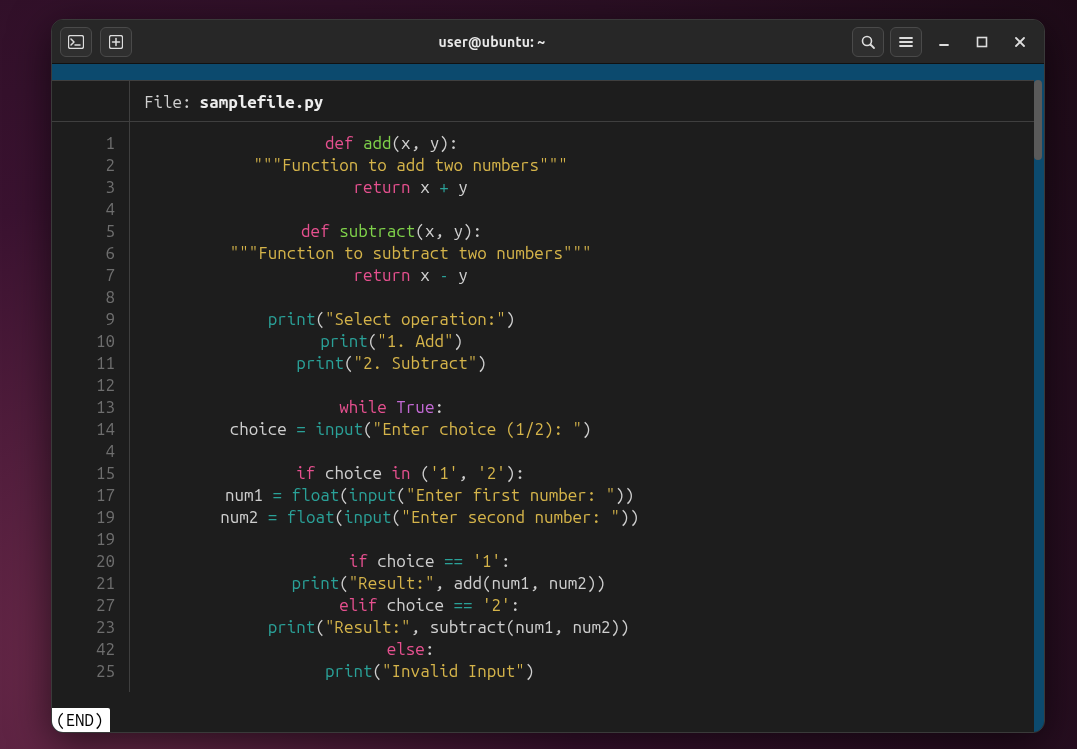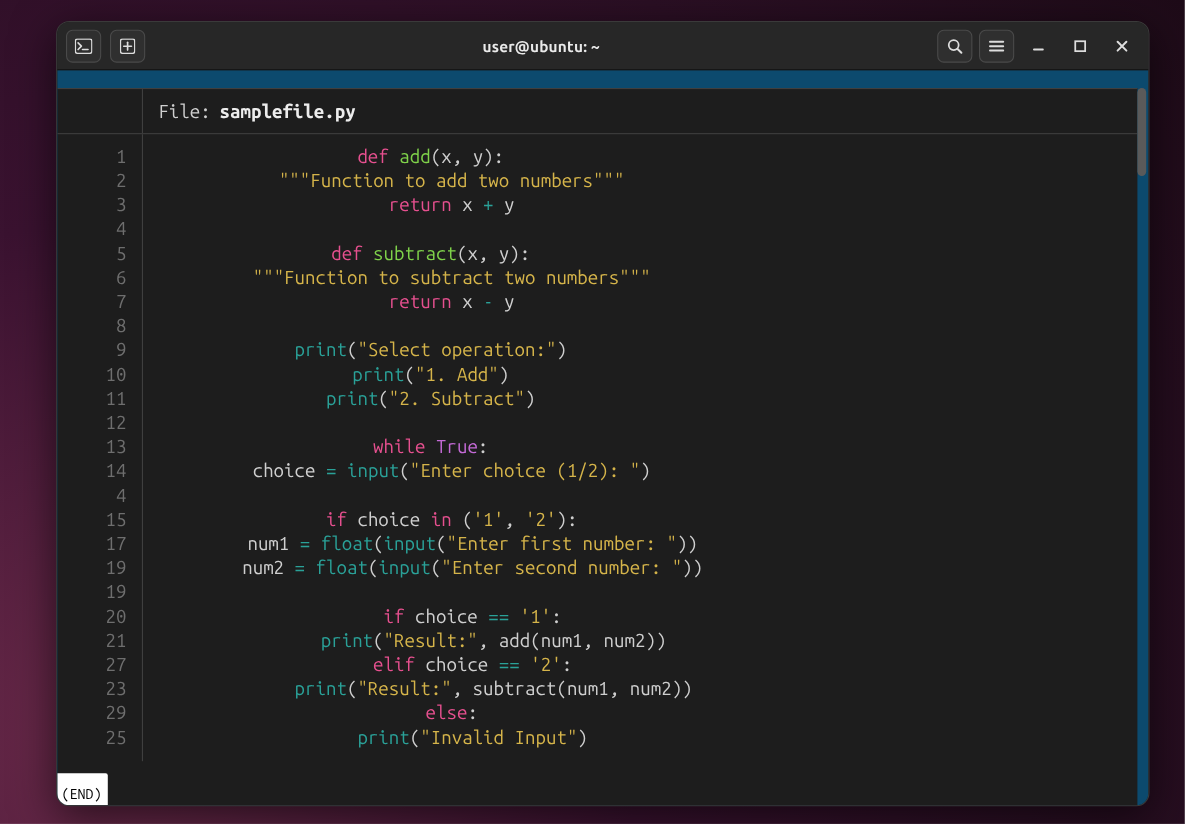--- a/index.html
+++ b/index.html
@@ -126,24 +126,24 @@
     top: 16px;
     width: 8px;
     height: 80px;
     background: #5a5a5a;
     border-radius: 4px;
   }
   .end-badge {
     position: absolute;
     left: 0;
     bottom: 0;
-    padding: 12px 6px 3px 4px;
+    padding: 2px 6px 3px 4px;
     background: #ffffff;
     color: #000;
-    font-size: 13px;
+    font-size: 17px;
     font-family: "Ubuntu Mono", monospace;
     border-top-right-radius: 2px;
   }
 </style>
 </head>
 <body>
 
 <div class="window">
   <div class="titlebar">
     <div class="tb-btn">
@@ -221,21 +221,21 @@
             <div>14</div>
             <div>4</div>
             <div>15</div>
             <div>17</div>
             <div>19</div>
             <div>19</div>
             <div>20</div>
             <div>21</div>
             <div>27</div>
             <div>23</div>
-            <div>29</div>
+            <div>42</div>
             <div>25</div>
           </div>
         <div class="code" id="code"><div><span class="kw">def </span><span class="fn">add</span><span class="pn">(</span><span class="va">x</span><span class="pn">, </span><span class="va">y</span><span class="pn">):</span></div><div><span class="pn">    </span><span class="str">"""Function to add two numbers"""</span></div><div><span class="pn">    </span><span class="kw">return</span><span class="pn"> </span><span class="va">x</span><span class="pn"> </span><span class="op">+</span><span class="pn"> </span><span class="va">y</span></div><div>&nbsp;</div><div><span class="kw">def </span><span class="fn">subtract</span><span class="pn">(</span><span class="va">x</span><span class="pn">, </span><span class="va">y</span><span class="pn">):</span></div><div><span class="pn">    </span><span class="str">"""Function to subtract two numbers"""</span></div><div><span class="pn">    </span><span class="kw">return</span><span class="pn"> </span><span class="va">x</span><span class="pn"> </span><span class="op">-</span><span class="pn"> </span><span class="va">y</span></div><div>&nbsp;</div><div><span class="bi">print</span><span class="pn">(</span><span class="str">"Select operation:"</span><span class="pn">)</span></div><div><span class="bi">print</span><span class="pn">(</span><span class="str">"1. Add"</span><span class="pn">)</span></div><div><span class="bi">print</span><span class="pn">(</span><span class="str">"2. Subtract"</span><span class="pn">)</span></div><div>&nbsp;</div><div><span class="kw">while </span><span class="num">True</span><span class="pn">:</span></div><div><span class="pn">    </span><span class="va">choice</span><span class="pn"> </span><span class="op">=</span><span class="pn"> </span><span class="bi">input</span><span class="pn">(</span><span class="str">"Enter choice (1/2): "</span><span class="pn">)</span></div><div>&nbsp;</div><div><span class="pn">    </span><span class="kw">if</span><span class="pn"> </span><span class="va">choice</span><span class="pn"> </span><span class="kw">in</span><span class="pn"> (</span><span class="str">'1'</span><span class="pn">, </span><span class="str">'2'</span><span class="pn">):</span></div><div><span class="pn">        </span><span class="va">num1</span><span class="pn"> </span><span class="op">=</span><span class="pn"> </span><span class="bi">float</span><span class="pn">(</span><span class="bi">input</span><span class="pn">(</span><span class="str">"Enter first number: "</span><span class="pn">))</span></div><div><span class="pn">        </span><span class="va">num2</span><span class="pn"> </span><span class="op">=</span><span class="pn"> </span><span class="bi">float</span><span class="pn">(</span><span class="bi">input</span><span class="pn">(</span><span class="str">"Enter second number: "</span><span class="pn">))</span></div><div>&nbsp;</div><div><span class="pn">        </span><span class="kw">if</span><span class="pn"> </span><span class="va">choice</span><span class="pn"> </span><span class="op">==</span><span class="pn"> </span><span class="str">'1'</span><span class="pn">:</span></div><div><span class="pn">            </span><span class="bi">print</span><span class="pn">(</span><span class="str">"Result:"</span><span class="pn">, </span><span class="va">add</span><span class="pn">(</span><span class="va">num1</span><span class="pn">, </span><span class="va">num2</span><span class="pn">))</span></div><div><span class="pn">        </span><span class="kw">elif</span><span class="pn"> </span><span class="va">choice</span><span class="pn"> </span><span class="op">==</span><span class="pn"> </span><span class="str">'2'</span><span class="pn">:</span></div><div><span class="pn">            </span><span class="bi">print</span><span class="pn">(</span><span class="str">"Result:"</span><span class="pn">, </span><span class="va">subtract</span><span class="pn">(</span><span class="va">num1</span><span class="pn">, </span><span class="va">num2</span><span class="pn">))</span></div><div><span class="pn">    </span><span class="kw">else</span><span class="pn">:</span></div><div><span class="pn">        </span><span class="bi">print</span><span class="pn">(</span><span class="str">"Invalid Input"</span><span class="pn">)</span></div></div>
       </div>
     </div>
     <div class="scrollbar"></div>
     <div class="end-badge">(END)</div>
   </div>
 </div>
 

